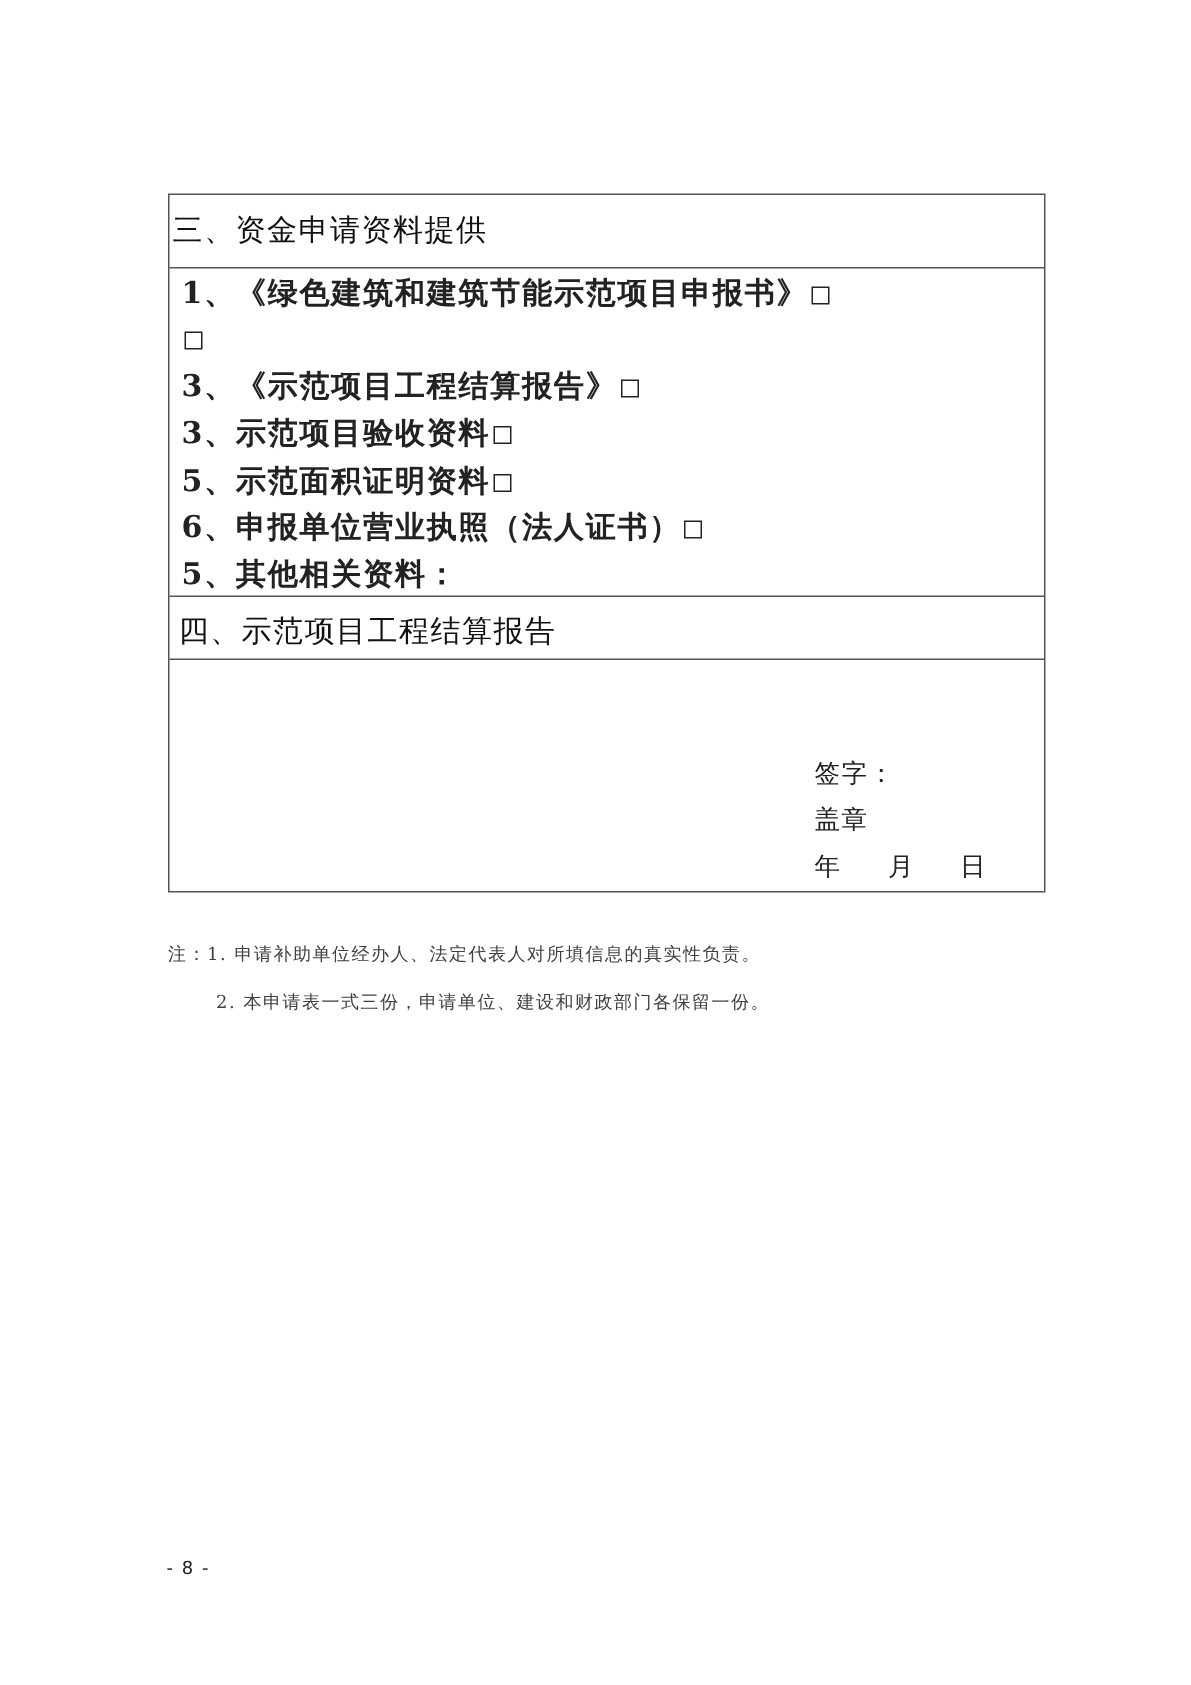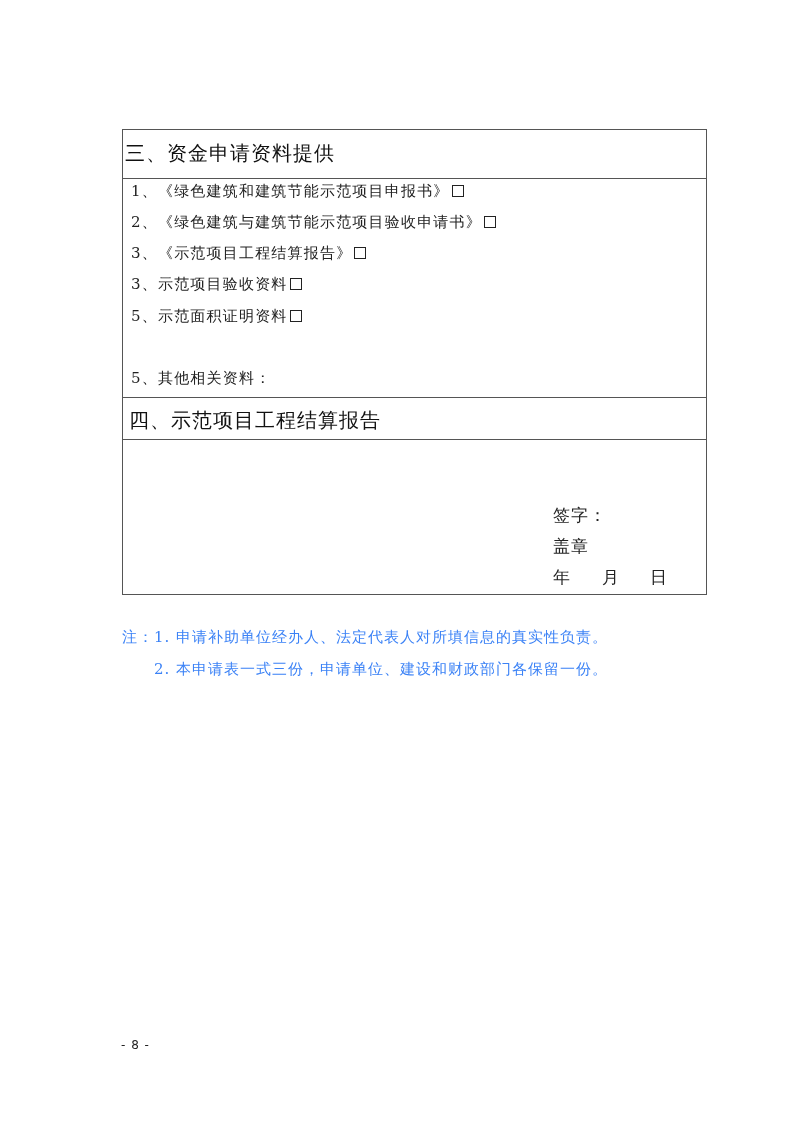--- a/index.html
+++ b/index.html
@@ -1,54 +1,57 @@
 <!DOCTYPE html>
 <html><head>
 <meta charset="utf-8">
 <style>
   html, body { margin: 0; padding: 0; background: #ffffff; }
   body { width: 794px; height: 1123px; position: relative; overflow: hidden;
          font-family: "DejaVu Serif", "Liberation Serif", serif; color: #1a1a1a; }
-  .page { position: absolute; left: 17px; top: 0; width: 682px; height: 1123px; }
+  .page { position: absolute; left: 7px; top: 0; width: 682px; height: 1123px; }
   .tbl { position: absolute; left: 105px; top: 129px; width: 585px; height: 466px;
          border: 1.5px solid #555; box-sizing: border-box; }
   .hline { position: absolute; left: 0; right: 0; height: 0; border-top: 1.3px solid #555; }
   .sec-title { position: absolute; left: 2px; font-family: "DejaVu Sans", "Liberation Sans", sans-serif;
                font-size: 20px; font-weight: normal; letter-spacing: 1px; color: #111; white-space: nowrap; }
-  .item { position: absolute; left: 8px; font-size: 15px; letter-spacing: 1.2px; white-space: nowrap; color: #222; }
+  .item { position: absolute; left: 8px; font-size: 20px; letter-spacing: 1.2px; white-space: nowrap; color: #222; font-weight: bold; }
   .chk { display: inline-block; width: 10px; height: 10px; border: 1px solid #222; vertical-align: -1px; margin-left: 2px; }
   .sig { position: absolute; font-size: 17px; letter-spacing: 1px; color: #222; white-space: nowrap; }
-  .note { position: absolute; font-size: 15px; letter-spacing: 1px; color: #3b82f6; white-space: nowrap; }
+  .note { position: absolute; font-size: 12px; letter-spacing: 1px; color: #404040; white-space: nowrap; }
   .pagenum { position: absolute; left: 104px; top: 1038px; font-family: "DejaVu Sans", "Liberation Sans", sans-serif;
              font-size: 12px; color: #222; letter-spacing: 1px; }
 </style>
 </head>
 <body>
 
 <div class="page">
 
   <div class="tbl">
 
     <div class="sec-title" style="top:10px;">三、资金申请资料提供</div>
     <div class="hline" style="top:48px;"></div>
 
     <div class="item" style="top:52px;">
       <span>1、《绿色建筑和建筑节能示范项目申报书》</span><span class="chk"></span>
     </div>
     <div class="item" style="top:83px;">
-      <span>2、《绿色建筑与建筑节能示范项目验收申请书》</span><span class="chk"></span>
+      <span class="chk"></span>
     </div>
     <div class="item" style="top:114px;">
       <span>3、《示范项目工程结算报告》</span><span class="chk"></span>
     </div>
     <div class="item" style="top:145px;">
       <span>3、示范项目验收资料</span><span class="chk"></span>
     </div>
     <div class="item" style="top:177px;">
       <span>5、示范面积证明资料</span><span class="chk"></span>
+    </div>
+    <div class="item" style="top:208px;">
+      <span>6、申报单位营业执照（法人证书）</span><span class="chk"></span>
     </div>
     <div class="item" style="top:239px;">
       <span>5、其他相关资料：</span>
     </div>
 
     <div class="hline" style="top:267px;"></div>
 
     <div class="sec-title" style="top:277px; left:6px;">四、示范项目工程结算报告</div>
     <div class="hline" style="top:309px;"></div>
 

